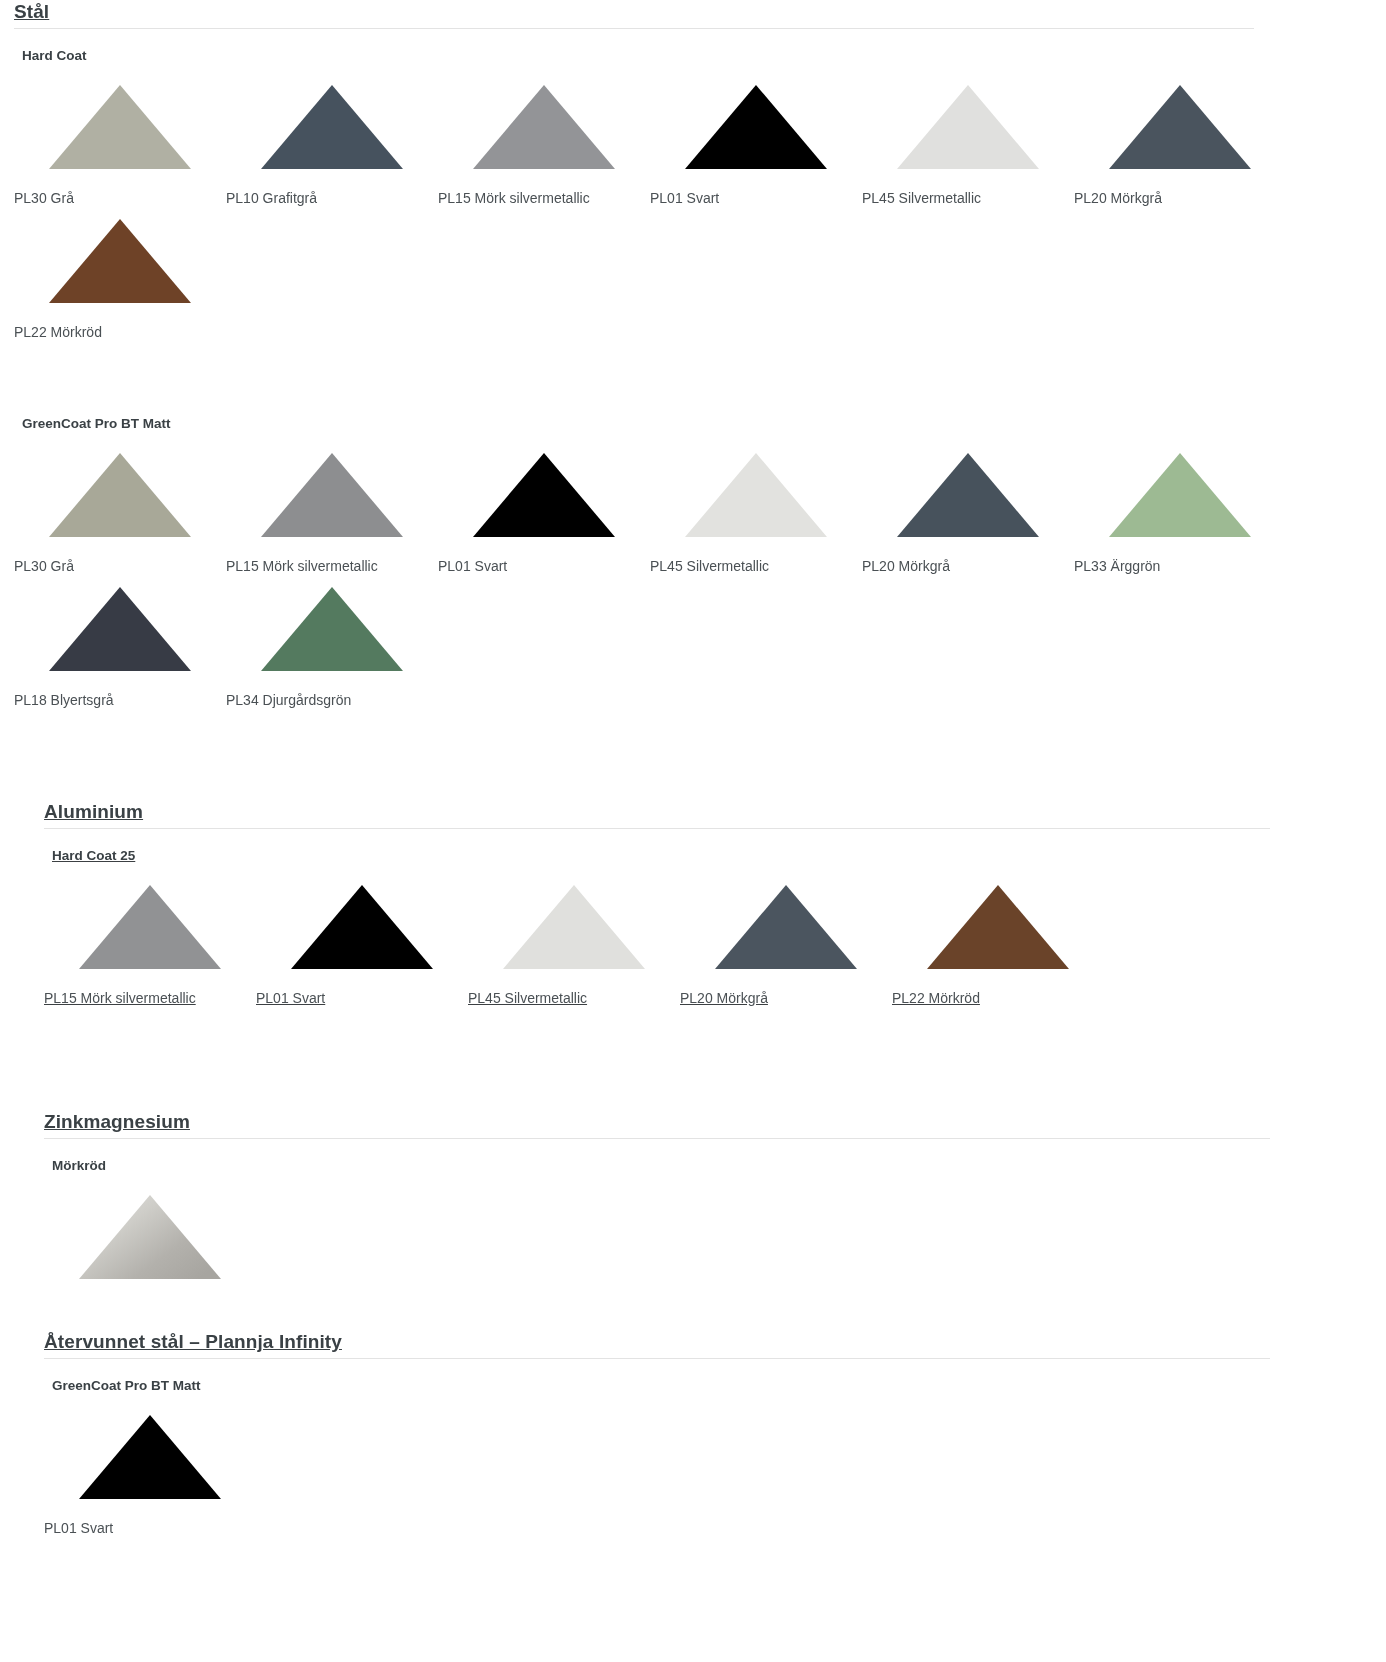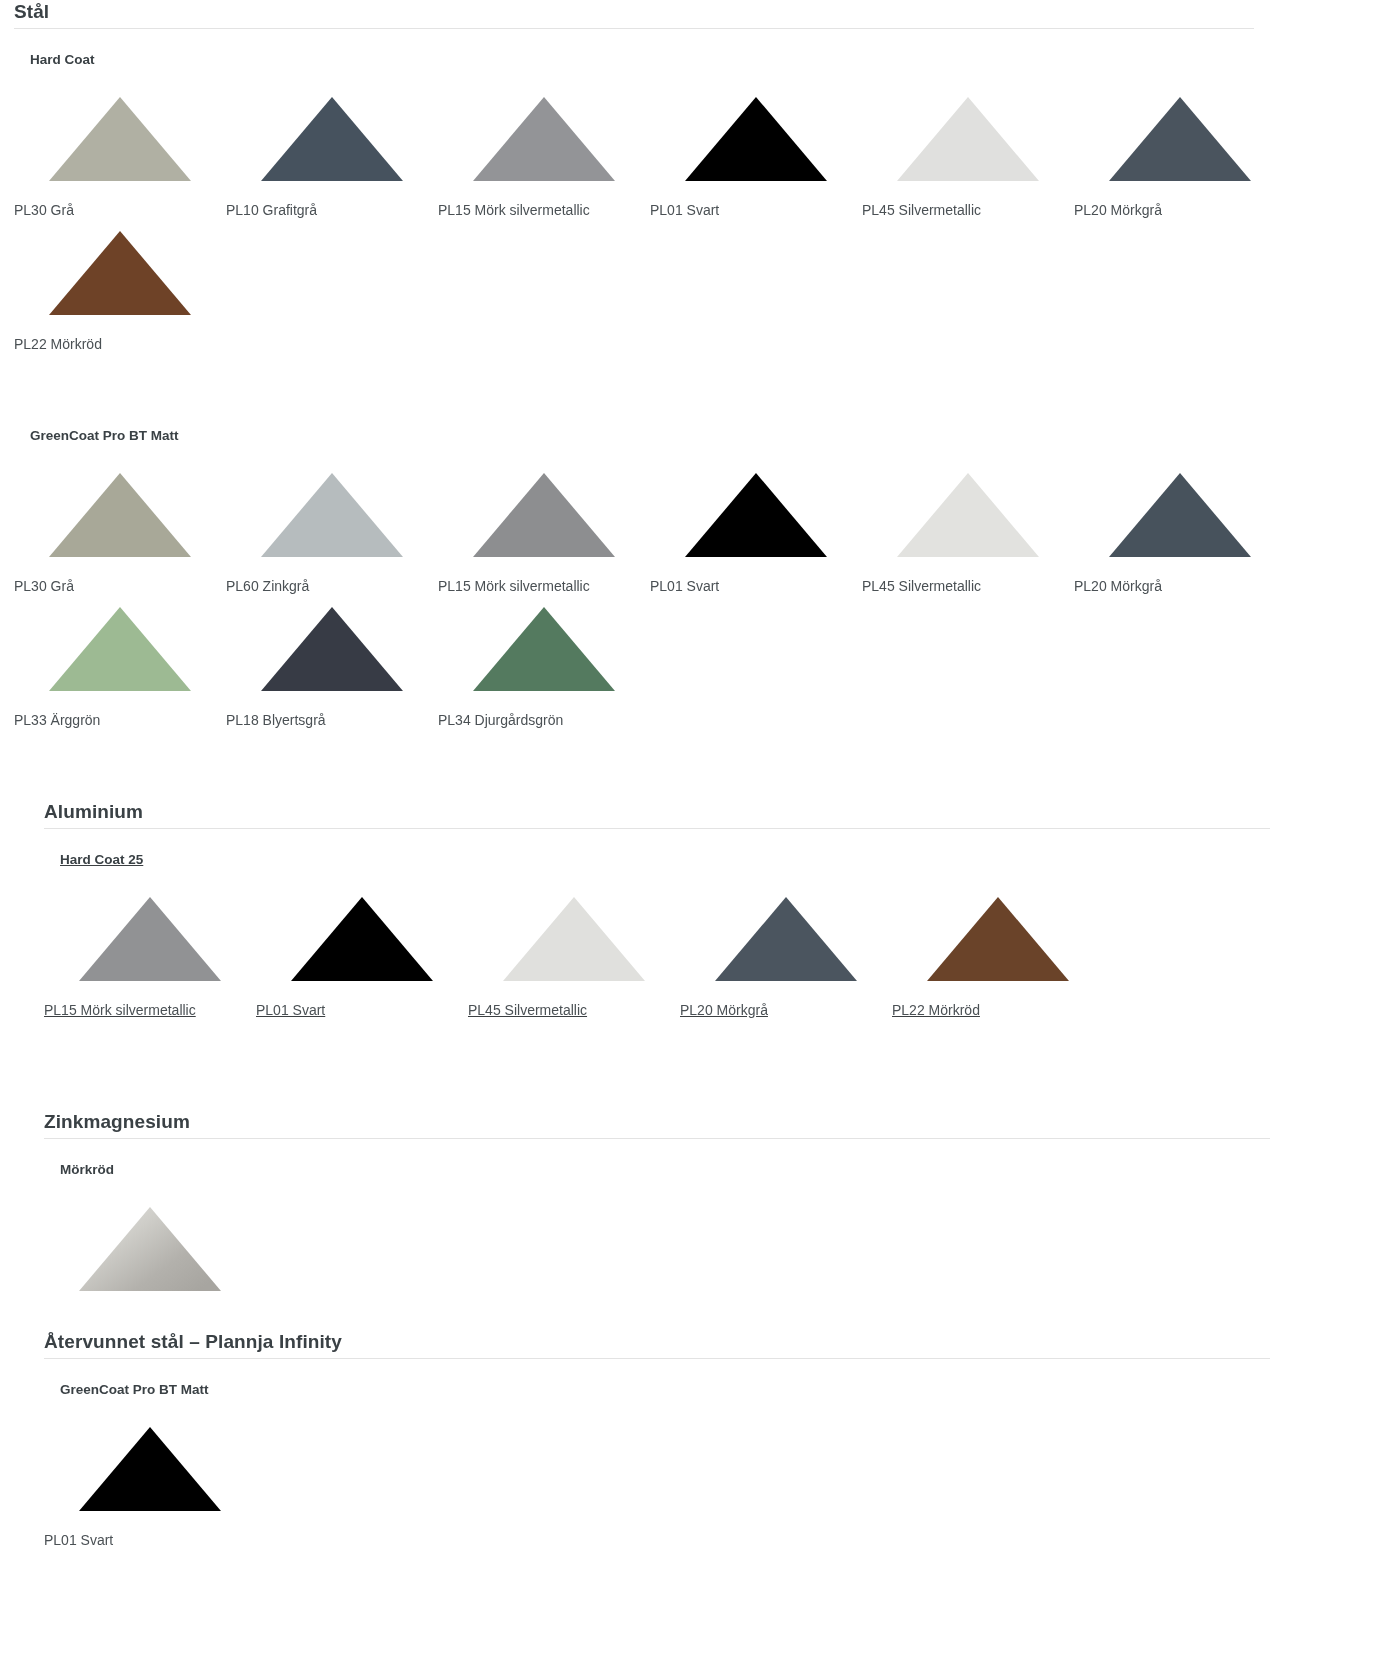--- a/index.html
+++ b/index.html
@@ -26,35 +26,36 @@
     padding-bottom: 6px;
   }
   .section-title {
     font-size: 19px;
     font-weight: bold;
     color: #3a4145;
     letter-spacing: 0.1px;
     line-height: 24px;
     margin: 0;
     white-space: nowrap;
+    text-decoration: underline;
   }
   .section-rule {
     height: 1px;
     background: #e3e3e3;
     margin-top: 4px;
   }
 
   
   .subsection { position: relative; }
   .subsection-title {
     font-size: 13.5px;
     font-weight: bold;
     color: #3a4145;
     line-height: 18px;
-    margin: 16px;
+    margin: 8px;
     white-space: nowrap;
   }
 
   
   .swatch-grid {
     display: flex;
     flex-wrap: wrap;
   }
   .swatch {
     width: 212px;
@@ -184,30 +185,20 @@
           <div class="swatch-grid">
             <div class="swatch">
               <div class="swatch-tri-wrap">
                 <div class="tri">
                   <svg class="tri-shape" viewBox="0 0 142 84" preserveAspectRatio="none">
                     <polygon points="71,0 142,84 0,84" fill="#a8a898"></polygon>
                   </svg>
                 </div>
               </div>
               <div class="swatch-label">PL30 Grå</div>
-            </div>
-            <div class="swatch">
-              <div class="swatch-tri-wrap">
-                <div class="tri">
-                  <svg class="tri-shape" viewBox="0 0 142 84" preserveAspectRatio="none">
-                    <polygon points="71,0 142,84 0,84" fill="#b6bcbe"></polygon>
-                  </svg>
-                </div>
-              </div>
-              <div class="swatch-label">PL60 Zinkgrå</div>
             </div>
             <div class="swatch">
               <div class="swatch-tri-wrap">
                 <div class="tri">
                   <svg class="tri-shape" viewBox="0 0 142 84" preserveAspectRatio="none">
                     <polygon points="71,0 142,84 0,84" fill="#8d8e90"></polygon>
                   </svg>
                 </div>
               </div>
               <div class="swatch-label">PL15 Mörk silvermetallic</div>

